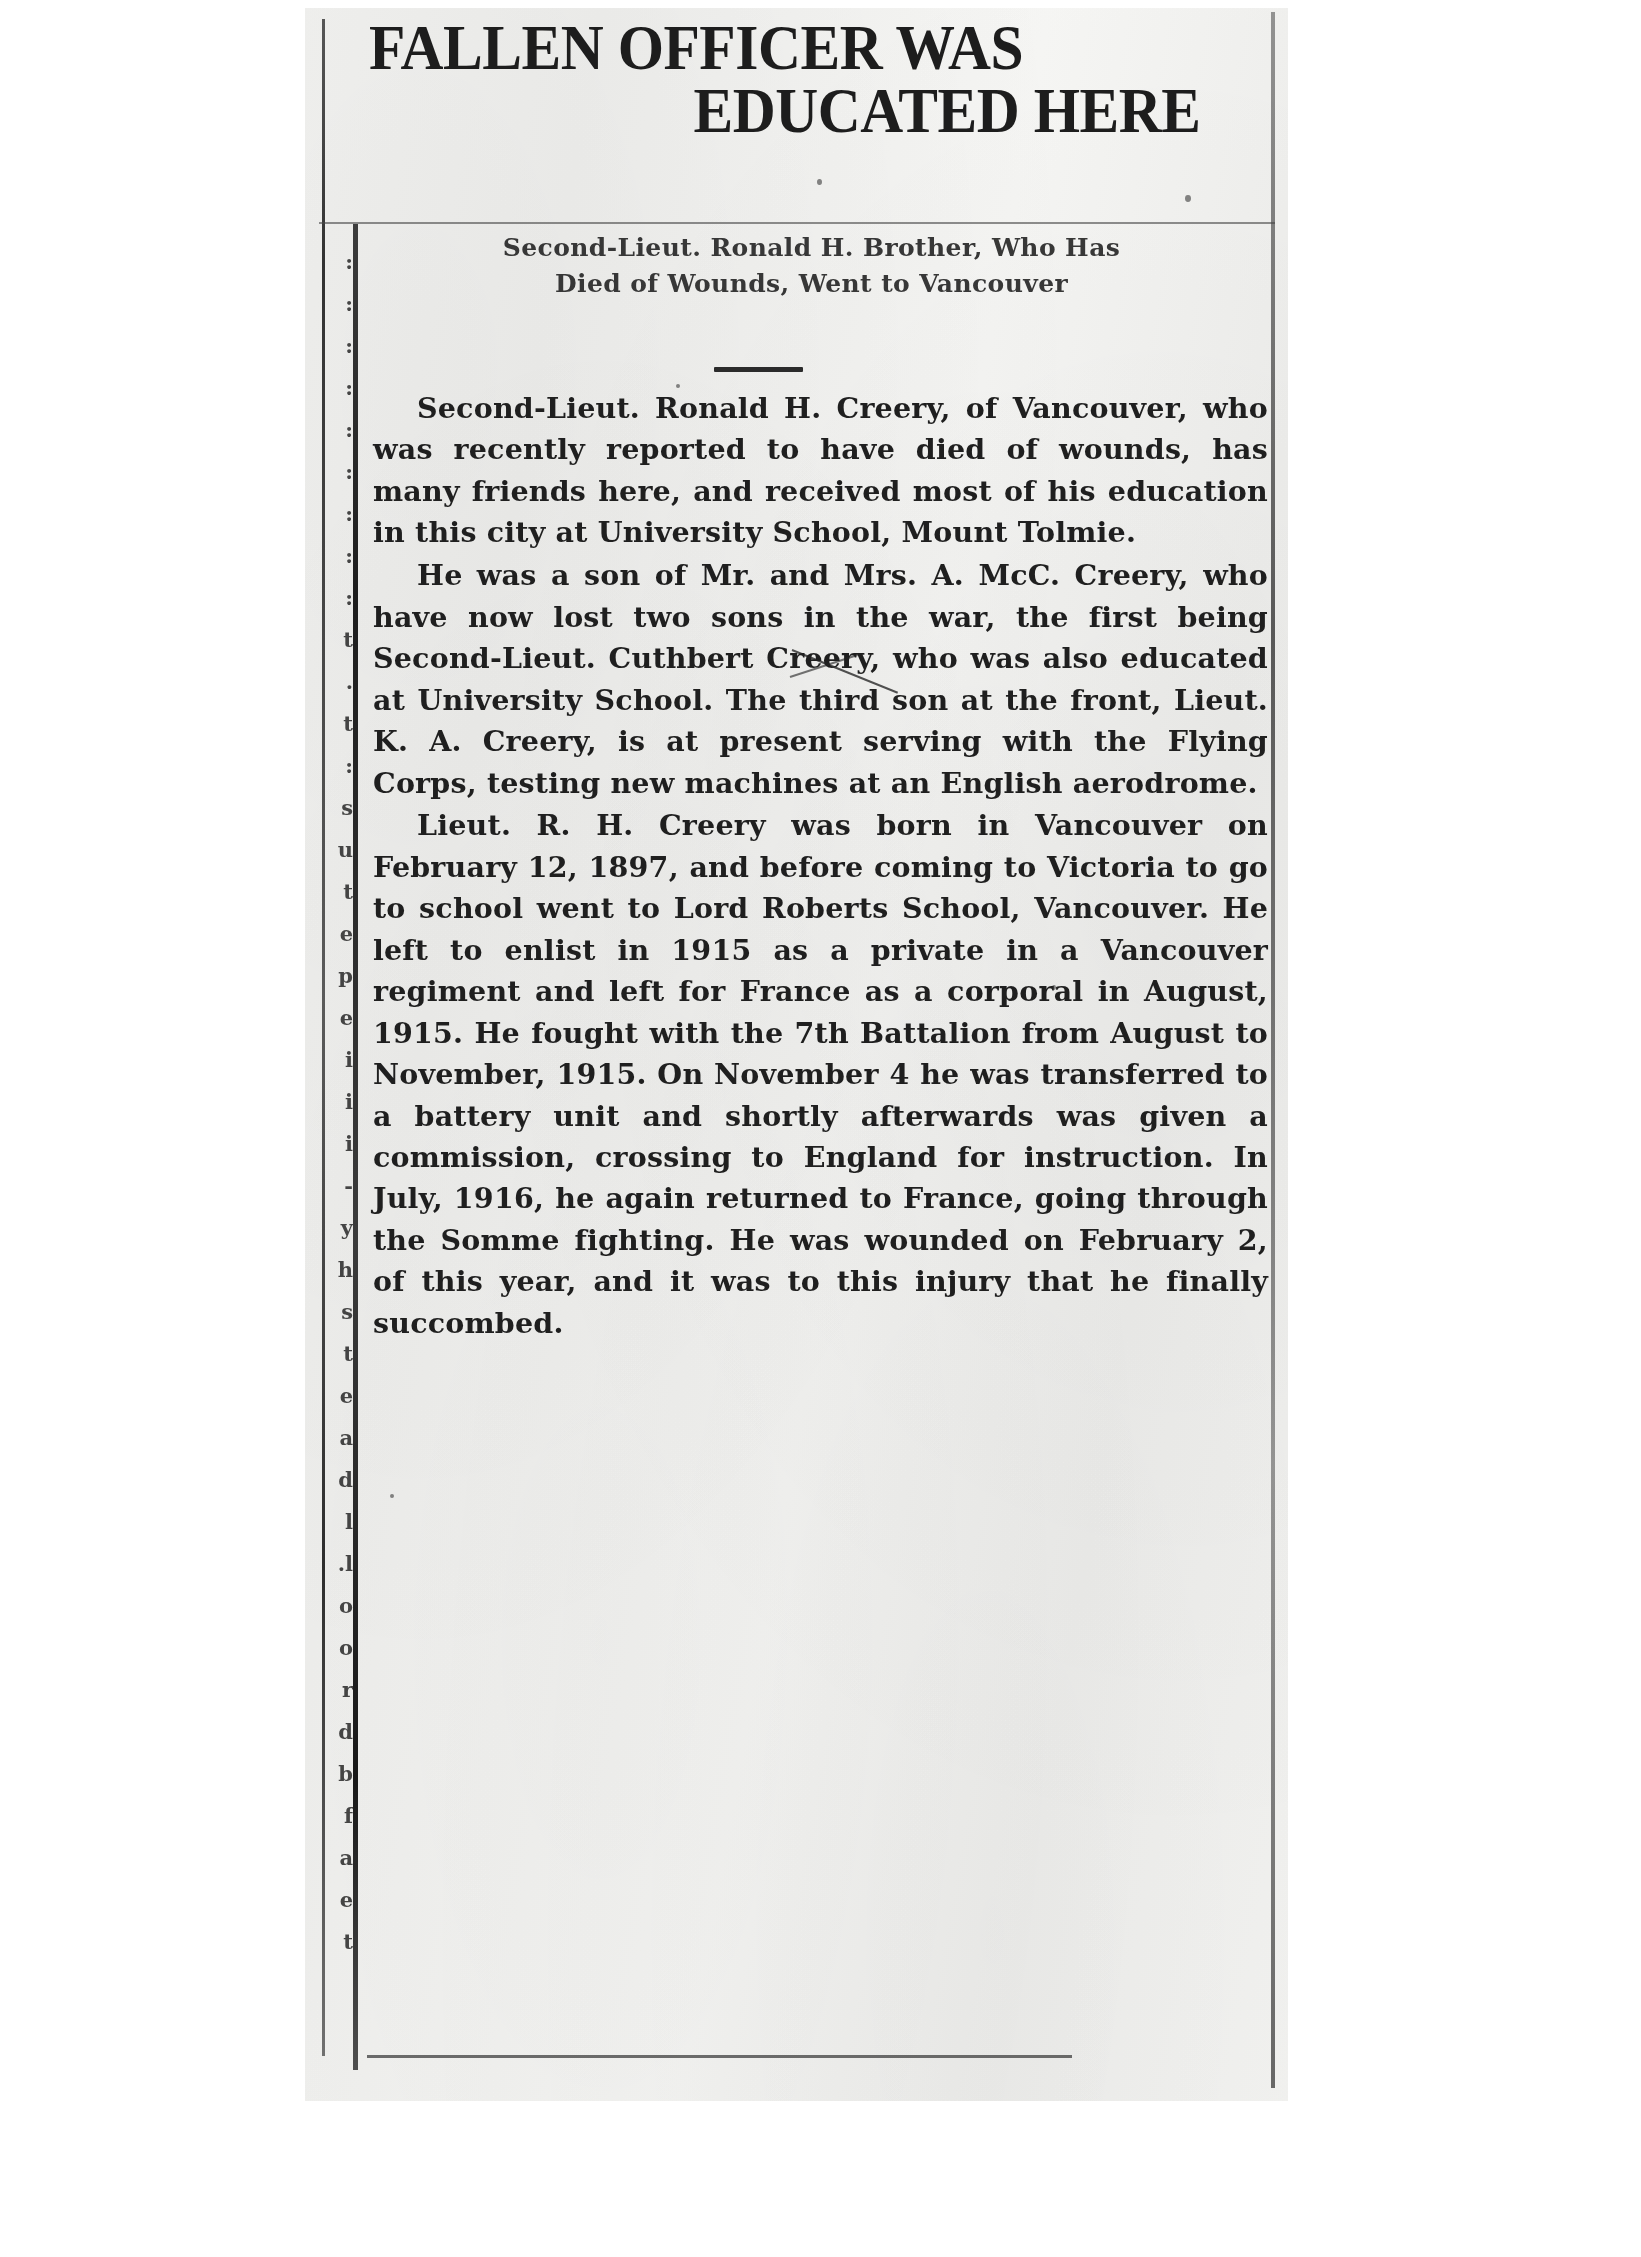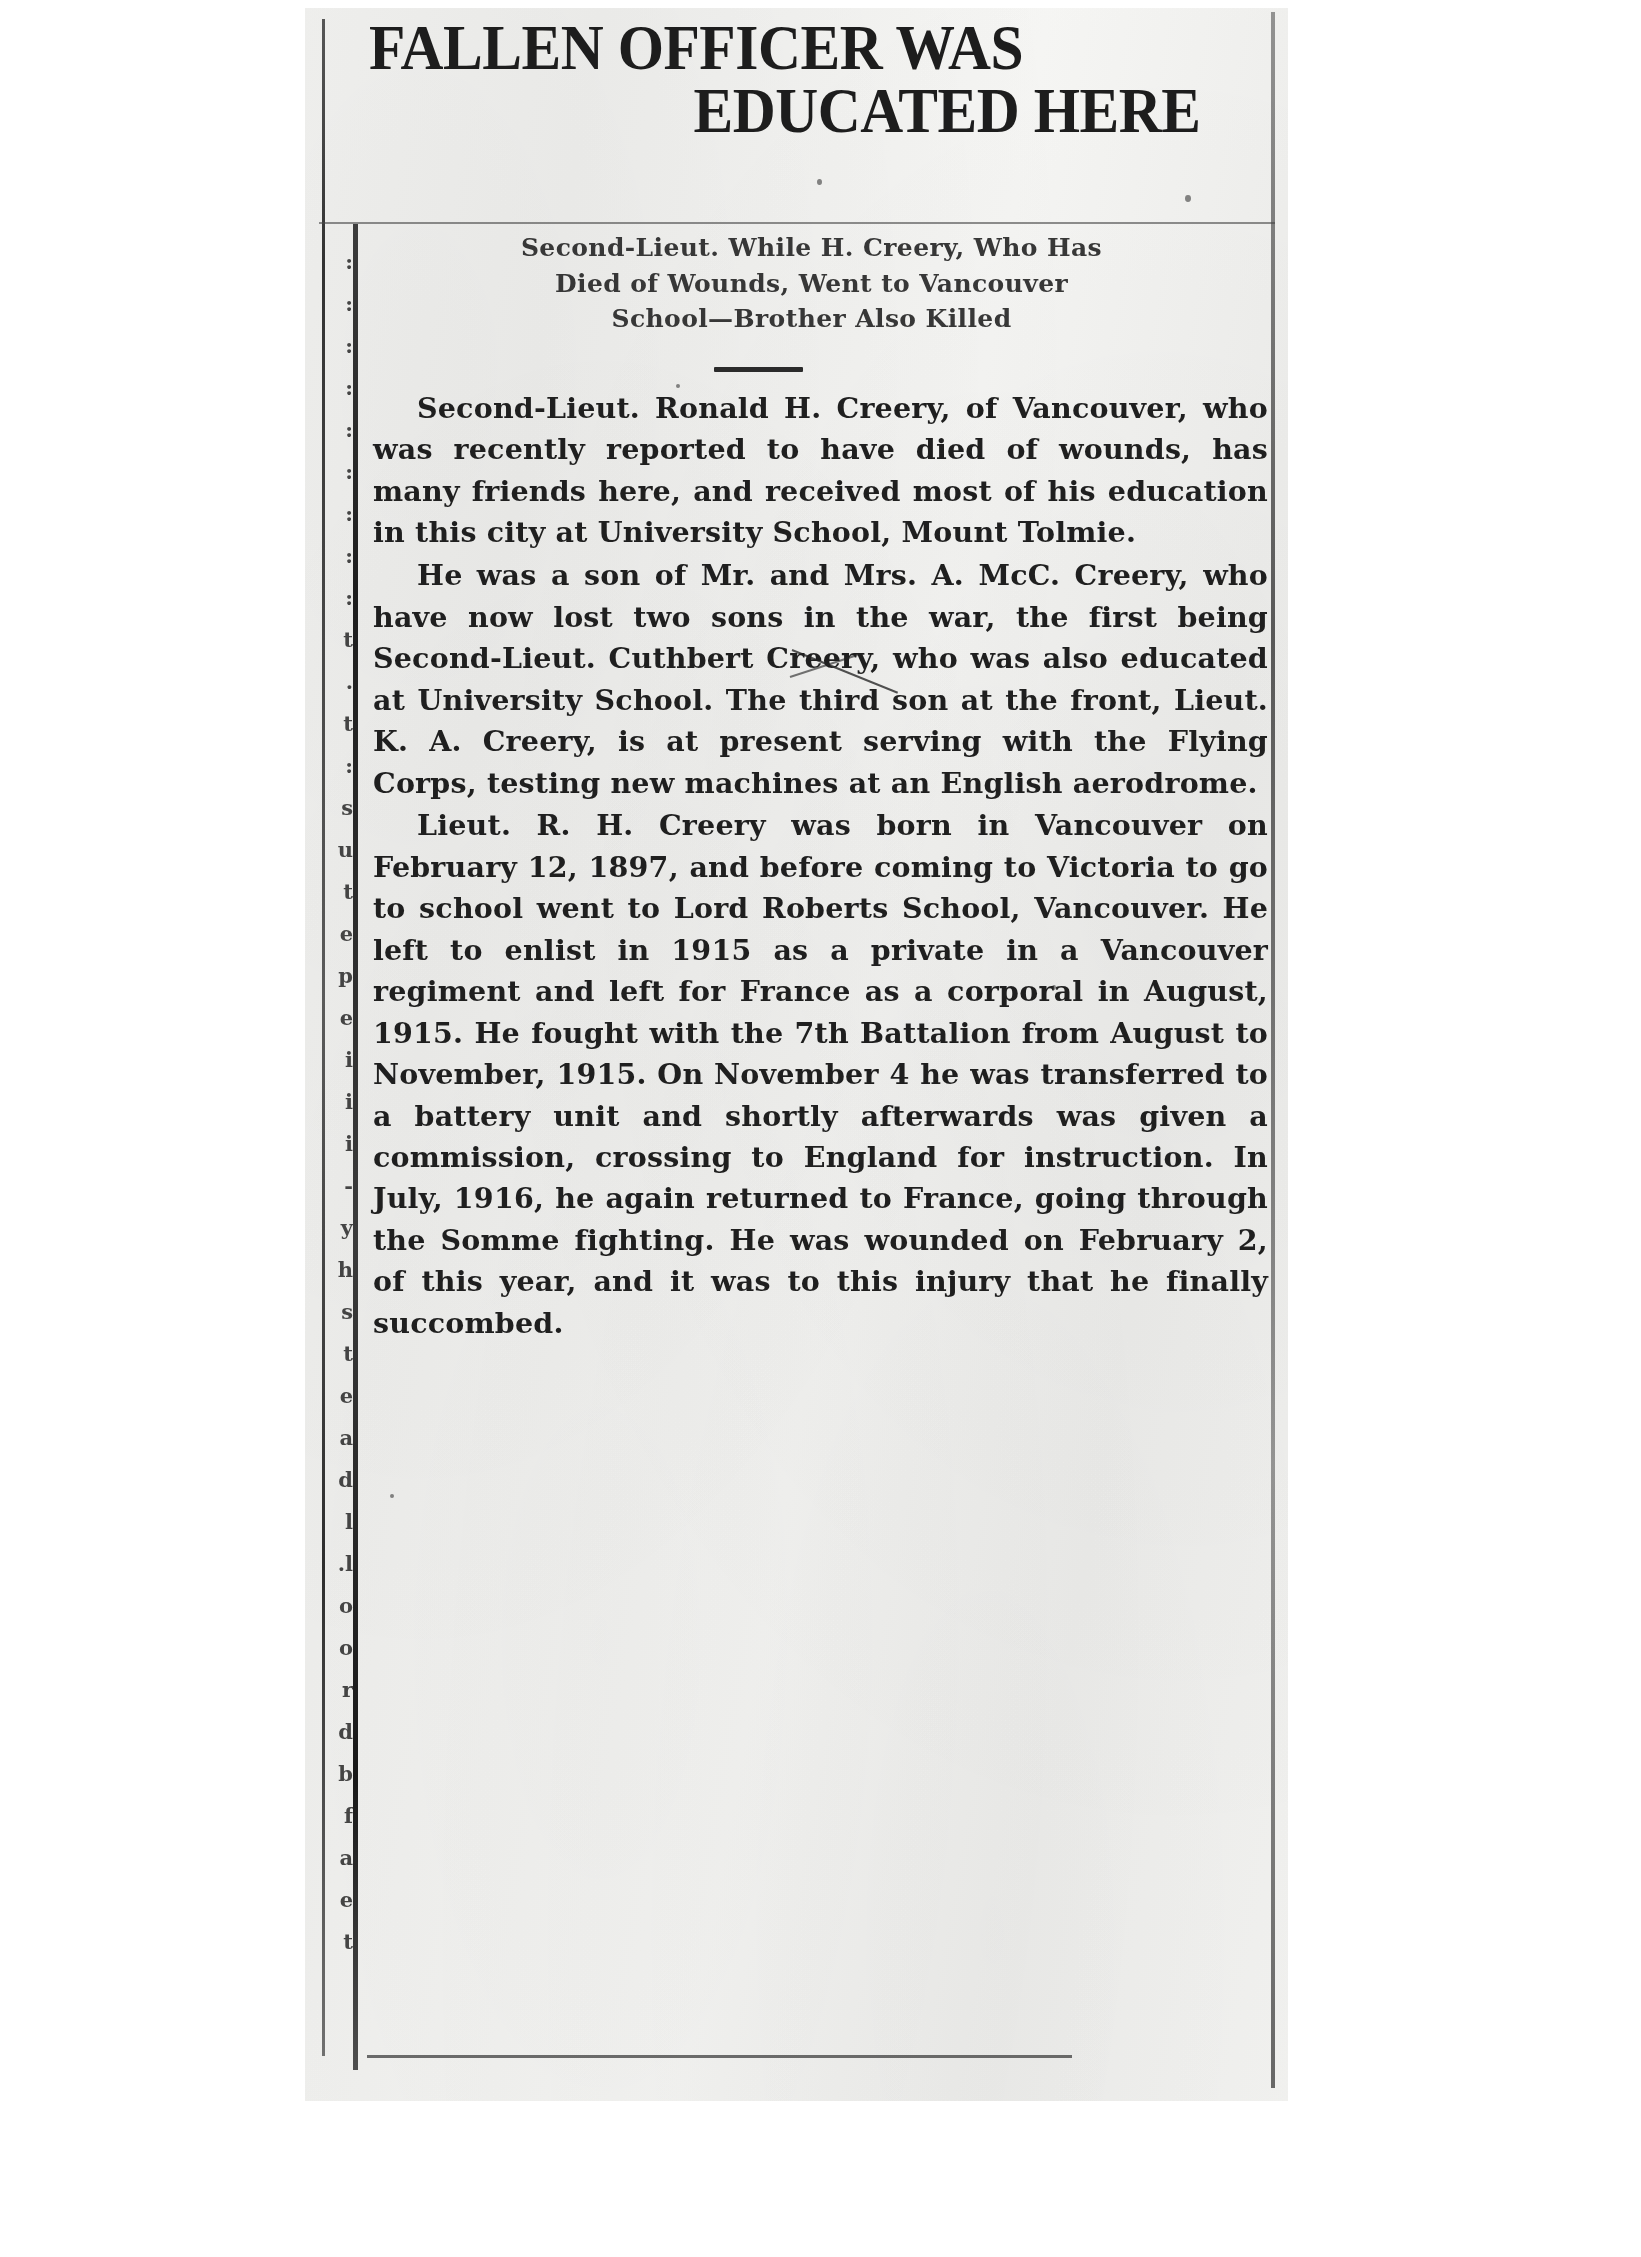--- a/index.html
+++ b/index.html
@@ -246,23 +246,22 @@
   <div class="rule-right"></div>
   <div class="rule-headline"></div>
   <div class="rule-bottom"></div>
 
   <div class="headline">
     <span class="headline-line-1">FALLEN OFFICER WAS</span>
     <span class="headline-line-2">EDUCATED HERE</span>
   </div>
 
   <div class="subhead">
-    <span>Second-Lieut. While H. Creery, Who Has</span>
+    <span>Second-Lieut. Ronald H. Brother, Who Has</span>
     <span>Died of Wounds, Went to Vancouver</span>
-    <span>School—Brother Also Killed</span>
   </div>
 
   <div class="divider-dash"></div>
 
   <div class="body-column">
       <p>Second-Lieut. Ronald H. Creery, of Vancouver, who was recently reported to have died of wounds, has many friends here, and received most of his education in this city at University School, Mount Tolmie.</p>
       <p>He was a son of Mr. and Mrs. A. McC. Creery, who have now lost two sons in the war, the first being Second-Lieut. Cuthbert Creery, who was also educated at University School. The third son at the front, Lieut. K. A. Creery, is at present serving with the Flying Corps, testing new machines at an English aerodrome.</p>
       <p>Lieut. R. H. Creery was born in Vancouver on February 12, 1897, and before coming to Victoria to go to school went to Lord Roberts School, Vancouver. He left to enlist in 1915 as a private in a Vancouver regiment and left for France as a corporal in August, 1915. He fought with the 7th Battalion from August to November, 1915. On November 4 he was transferred to a battery unit and shortly afterwards was given a commission, crossing to England for instruction. In July, 1916, he again returned to France, going through the Somme fighting. He was wounded on February 2, of this year, and it was to this injury that he finally succombed.</p>
     </div>
 

